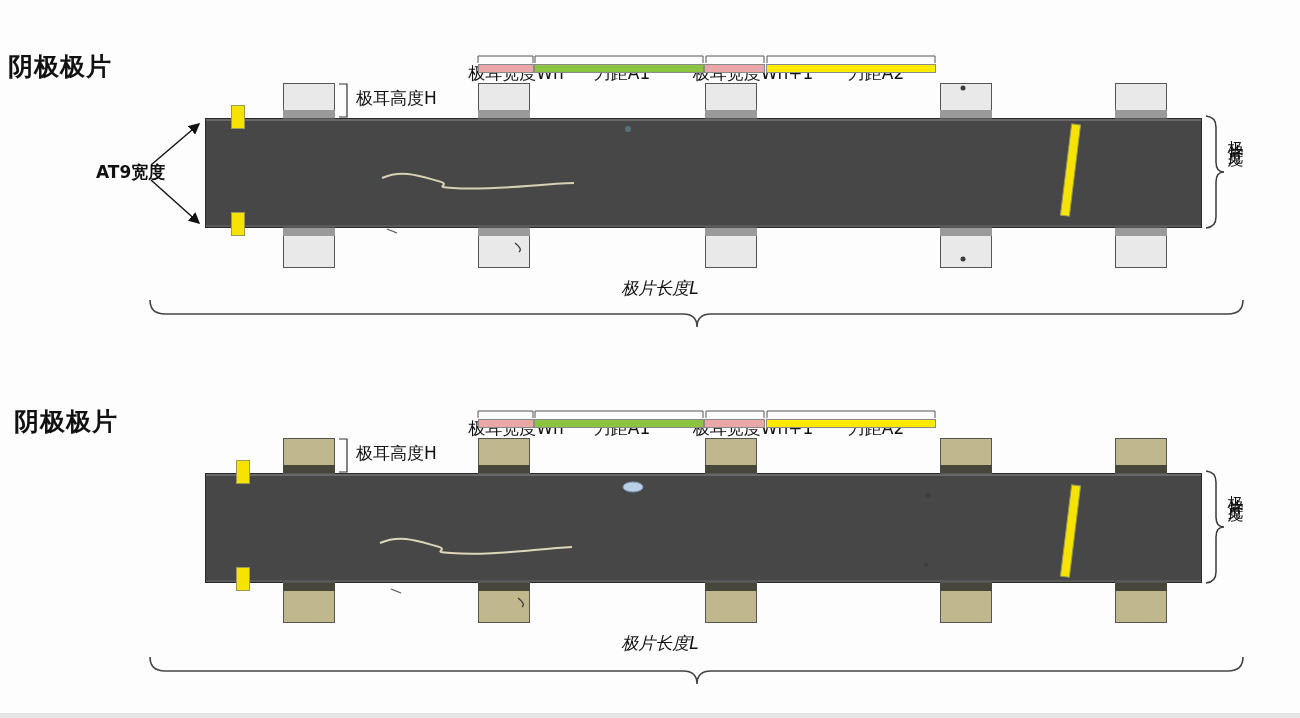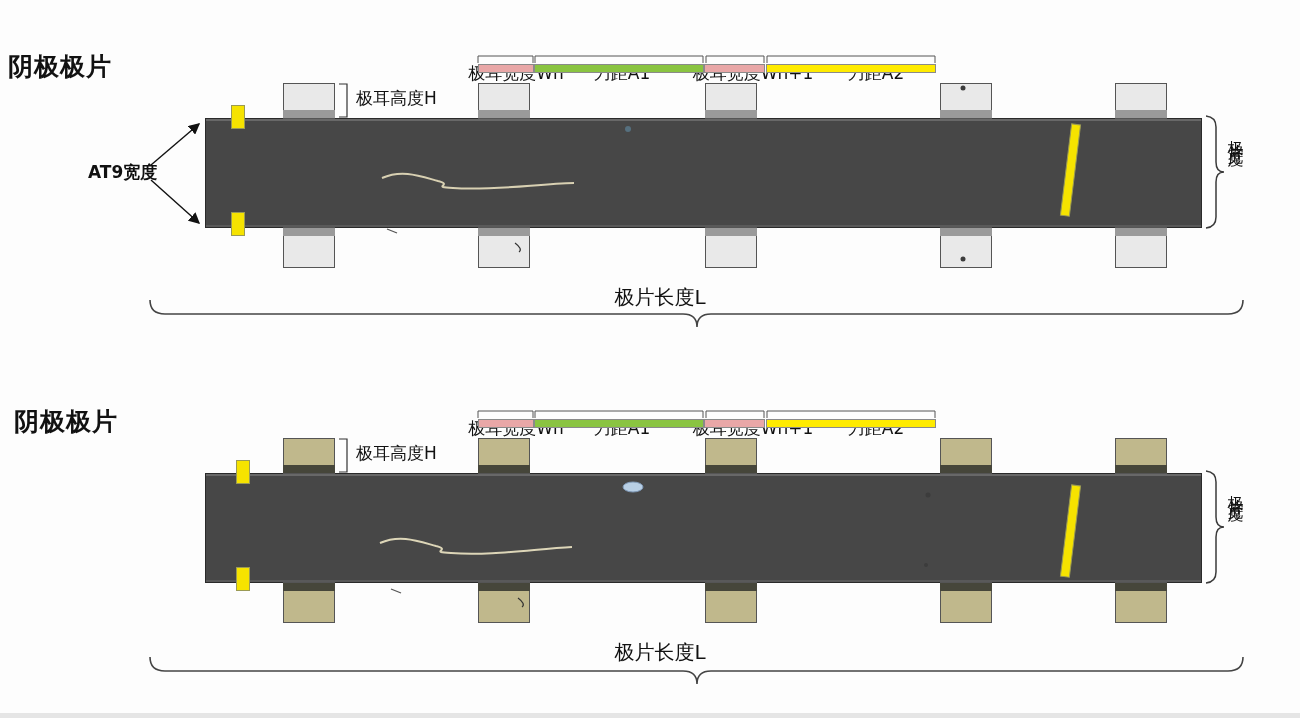--- a/index.html
+++ b/index.html
@@ -31,22 +31,22 @@
   .tab.top .band    { bottom:0; }
   .tab.bottom .band { top:0; }
 
   .mbar { position:absolute; top:64px; height:9px; border:1px solid #8a8a8a; }
   .bar-pink   { background:#e9a7a7; }
   .bar-green  { background:#8ac441; }
   .bar-yellow { background:#ffeb00; }
 
   .mlabel { position:absolute; top:27px; transform:translateX(-50%); font-size:17px; white-space:nowrap;margin-top:35px; }
   .tab-height-label { position:absolute; left:356px; top:87px; font-size:17px; white-space:nowrap; }
-  .at9-label { position:absolute; left:88px; top:161px; font-size:17px; font-weight:bold; white-space:nowrap; }
-  .length-label { position:absolute; left:660px; top:284px; transform:translateX(-50%); font-size:20px; }
+  .at9-label { position:absolute; left:96px; top:161px; font-size:17px; font-weight:bold; white-space:nowrap; }
+  .length-label { position:absolute; left:660px; top:277px; transform:translateX(-50%); font-size:17px;font-style:italic; }
   .width-label {
     position:absolute; left:1226px; top:128px; font-size:16px;
     writing-mode:vertical-rl; text-orientation:upright; line-height:1.15; letter-spacing:3px;
   }
 
   .ymark { position:absolute; width:14px; height:24px; background:#f6e300; border:1px solid #9a9a55; }
 
   .overlay { position:absolute; left:0; top:0; pointer-events:none; }
 
   .bottom-edge { position:absolute; left:0; bottom:0; width:1300px; height:5px; background:#d2d2d2; opacity:.55; }

